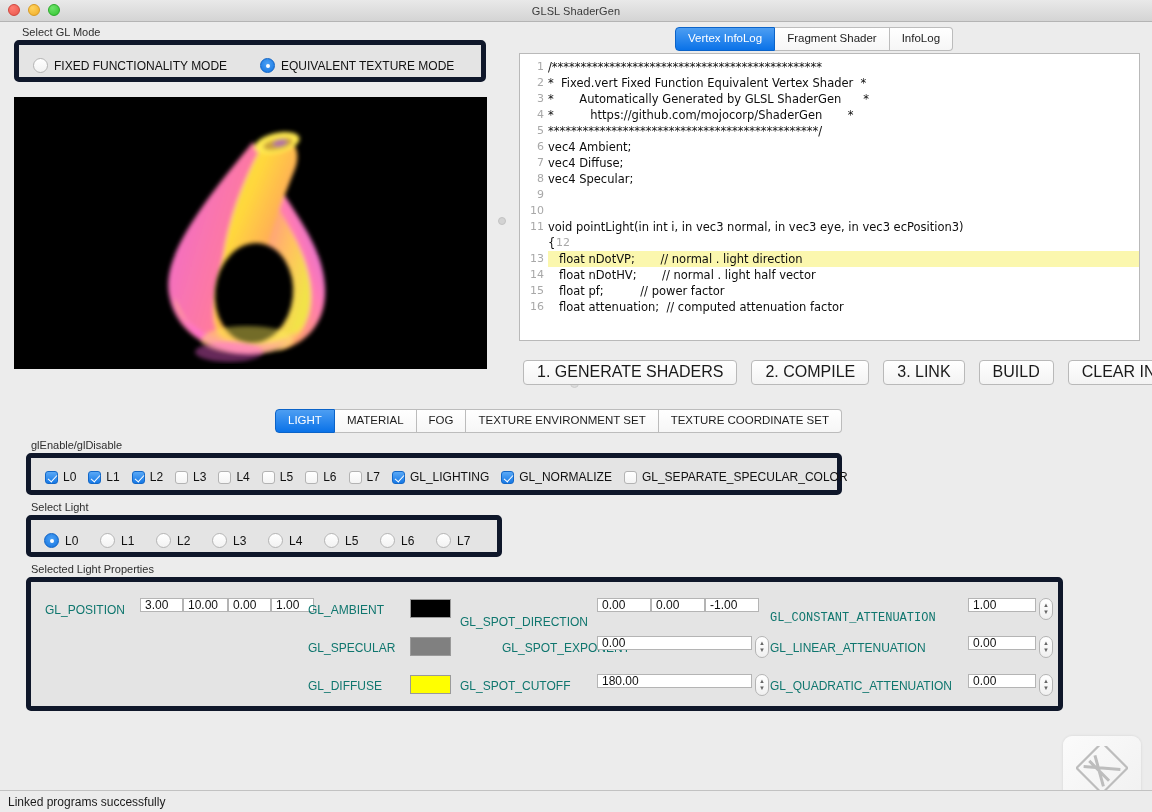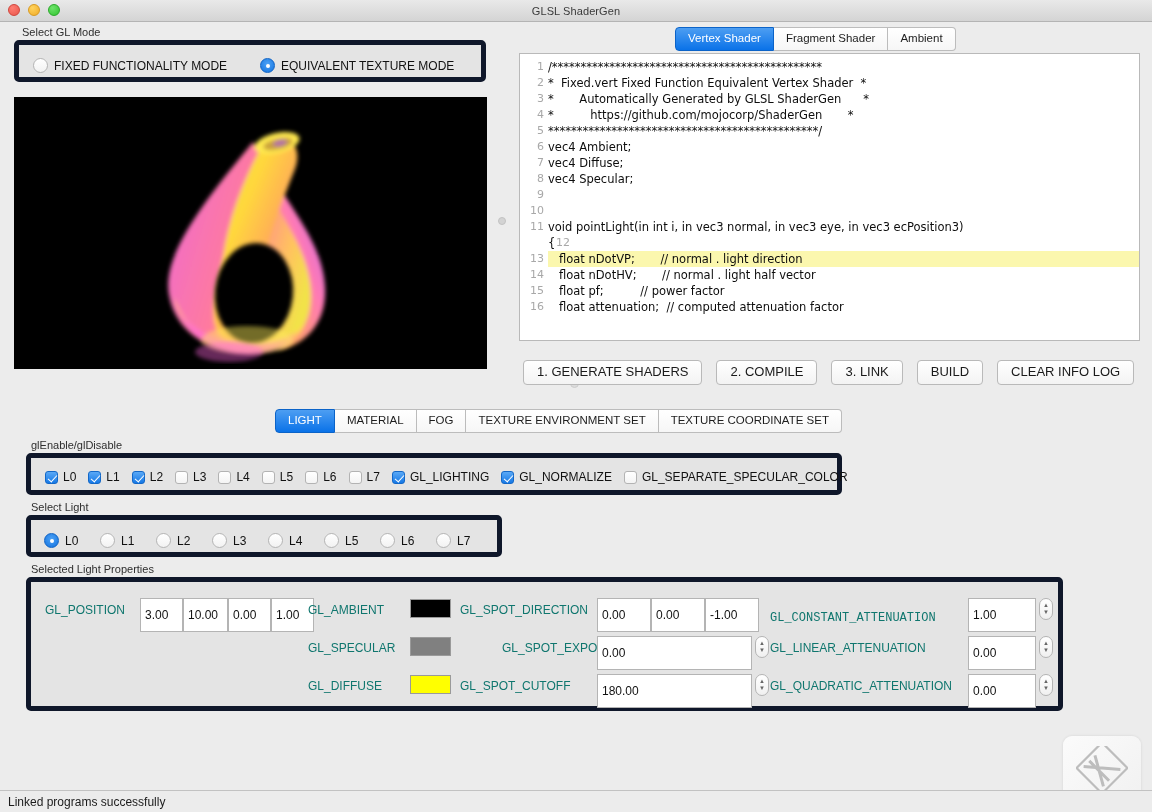--- a/index.html
+++ b/index.html
@@ -141,21 +141,21 @@
 
   
   #action-row {
     position: absolute; left: 523px; top: 338px;
     display: flex; gap: 14px;
   }
   .btn {
     background: linear-gradient(to bottom,#ffffff,#f3f3f3);
     border: 1px solid #b9b9b9;
     border-radius: 4px;
-    font-size: 13px; color: #1a1a1a;
+    font-size: 16px; color: #1a1a1a;
     padding: 5px 13px 6px 13px;
     line-height: 12px;
     white-space: nowrap;
   }
 
   
   #section-tabs { position: absolute; left: 275px; top: 387px; }
 
   
   #enable-label { position: absolute; left: 31px; top: 417px; }
@@ -200,21 +200,21 @@
   #props-box {
     position: absolute; left: 26px; top: 555px; width: 1037px; height: 134px;
   }
 
   .prop-label { font-size: 12px; color: #0f766e; white-space: nowrap; }
   .field {
     background: #ffffff;
     border: 1px solid #b4b4b4;
     font-size: 12px; color: #111;
     padding: 2px 4px 3px 4px;
-    height: 34px;
+    height: 14px;
     line-height: 16px;
     display: flex; align-items: center;
   }
   .stepper {
     width: 14px; height: 22px; flex: none;
     background: linear-gradient(to bottom,#ffffff,#f0f0f0);
     border: 1px solid #b4b4b4;
     border-radius: 7px;
     display: flex; flex-direction: column;
     align-items: center; justify-content: center;
@@ -361,23 +361,23 @@
 
         <ellipse cx="233" cy="243" rx="46" ry="14" fill="#ffef5a" opacity="0.45" filter="url(#soft)"></ellipse>
         <ellipse cx="215" cy="255" rx="34" ry="10" fill="#ff66e0" opacity="0.40" filter="url(#soft)"></ellipse>
       </svg>
     </div>
 
     <div id="split-handle"></div>
     <div id="split-handle-h"></div>
 
     <div class="tabbar" id="code-tabs">
-      <div class="tab active">Vertex Shader</div>
+      <div class="tab active">Vertex InfoLog</div>
       <div class="tab">Fragment Shader</div>
-      <div class="tab">Ambient</div>
+      <div class="tab">InfoLog</div>
     </div>
 
     <div id="code-frame">
       <div id="code-scroll">
         <div class="gutter" id="line-gutter">
             <span class="ln" style="display: block; height: 16px;">1</span>
             <span class="ln" style="display: block; height: 16px;">2</span>
             <span class="ln" style="display: block; height: 16px;">3</span>
             <span class="ln" style="display: block; height: 16px;">4</span>
             <span class="ln" style="display: block; height: 16px;">5</span>
@@ -512,21 +512,21 @@
 
       <div class="p-abs prop-label" style="left:277px; top:21px;">GL_AMBIENT</div>
       <div class="p-abs swatch" id="sw-ambient" style="left: 379px; top: 17px; background: rgb(0, 0, 0);"></div>
 
       <div class="p-abs prop-label" style="left:277px; top:59px;">GL_SPECULAR</div>
       <div class="p-abs swatch" id="sw-specular" style="left: 379px; top: 55px; background: rgb(128, 128, 128);"></div>
 
       <div class="p-abs prop-label" style="left:277px; top:97px;">GL_DIFFUSE</div>
       <div class="p-abs swatch" id="sw-diffuse" style="left: 379px; top: 93px; background: rgb(255, 255, 0);"></div>
 
-      <div class="p-abs prop-label" style="left:429px; top:21px;">GL_SPOT_DIRECTION</div>
+      <div class="p-abs prop-label" style="left:429px; top:33px;">GL_SPOT_DIRECTION</div>
       <div class="p-abs field" style="left:566px; top:16px; width:54px;">0.00</div>
       <div class="p-abs field" style="left:620px; top:16px; width:54px;">0.00</div>
       <div class="p-abs field" style="left:674px; top:16px; width:54px;">-1.00</div>
 
       <div class="p-abs prop-label" style="left:429px; top:59px;margin-left:42px;">GL_SPOT_EXPONENT</div>
       <div class="p-abs" style="left:566px; top:54px; display:flex;">
         <div class="field" style="width:155px;">0.00</div>
         <div class="stepper">
           <span class="car">▲</span>
           <span class="car">▼</span>

